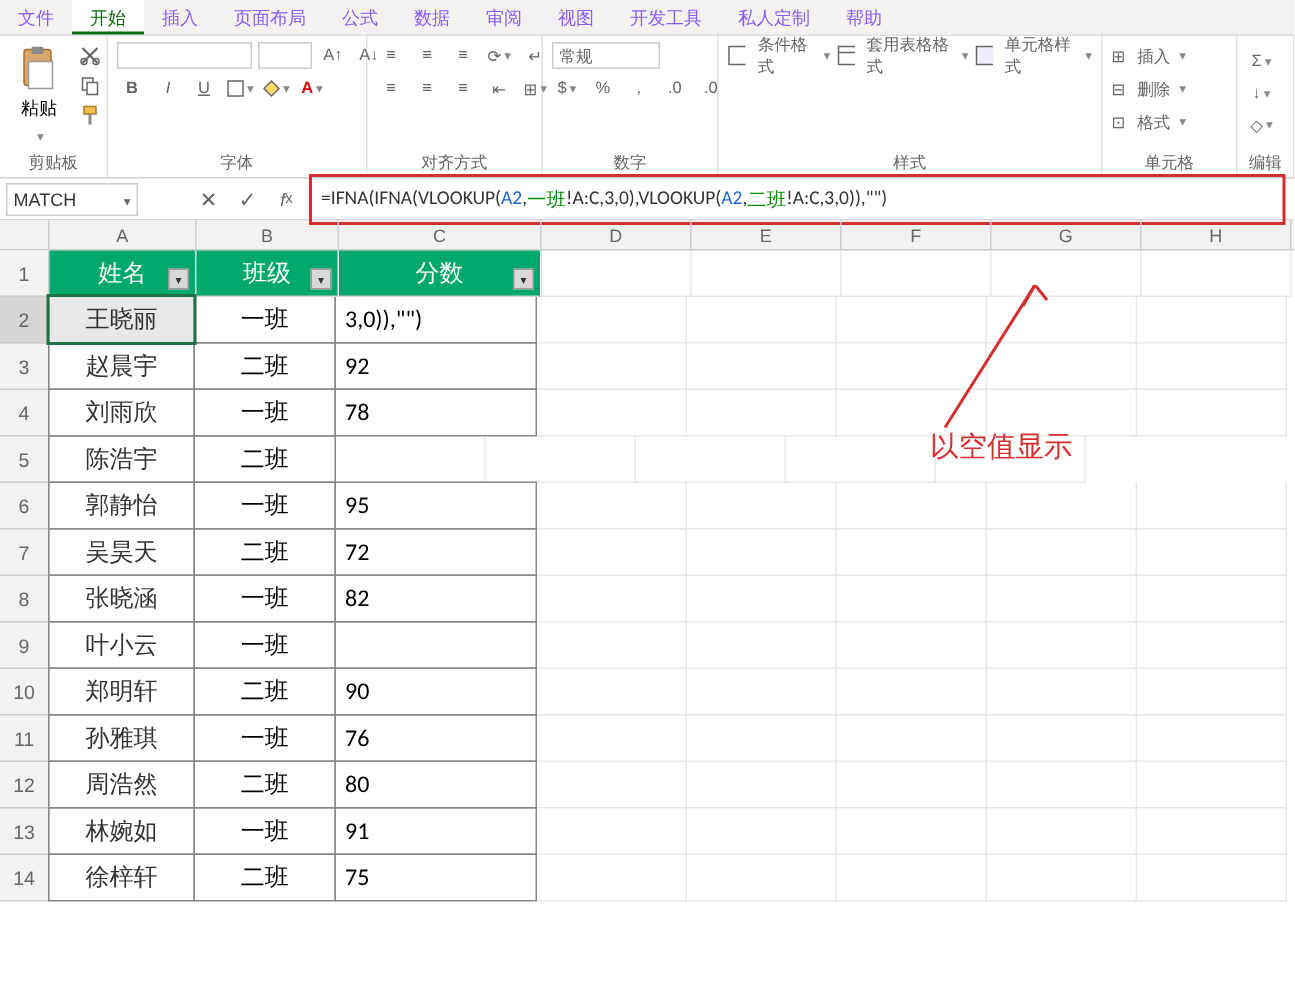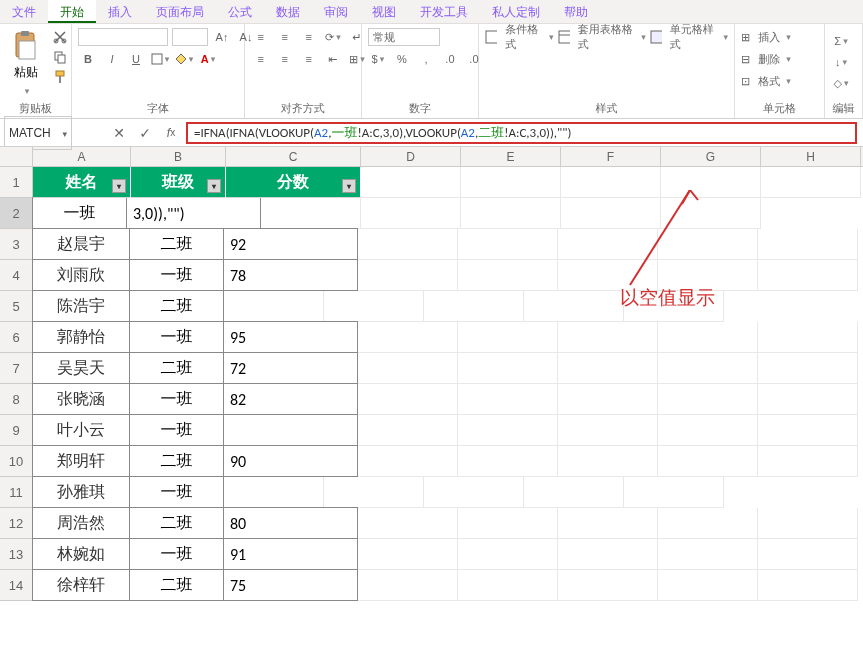--- a/index.html
+++ b/index.html
@@ -23,46 +23,46 @@
 .row3 { display: flex; flex-direction: column; gap: 4px; }
 .row3 > div { display: flex; gap: 4px; align-items: center; }
 .rb-ico { width: 20px; height: 18px; color: #666; display:flex; align-items:center; justify-content:center; font-size:11px; }
 .slim-group { min-width: 90px; }
 .med-group { min-width: 110px; }
 
 .dd-triangle::after { content: "▾"; font-size: 9px; color: #888; margin-left:2px; }
 
 
 .formula-row { height: 28px; border-bottom: 1px solid #d1d1d1; display: flex; align-items: center; }
-.name-box { width: 68px; height: 22px; border: 1px solid #ccc; margin: 0 4px; padding: 16px 4px; display: flex; align-items: center; justify-content: space-between; font-size: 12px; color:#333; }
+.name-box { width: 88px; height: 22px; border: 1px solid #ccc; margin: 0 4px; padding: 4px 4px; display: flex; align-items: center; justify-content: space-between; font-size: 12px; color:#333; }
 .name-box .dd-triangle::after{ color:#666; }
 .fb-btn { width: 26px; height: 22px; display: flex; align-items: center; justify-content: center; color: #666; }
 .fb-btn.x { color:#666; font-size:14px; }
 .fb-btn.chk { color:#666; font-size:14px; }
-.formula-bar { flex: 1; height: 22px; border: 2px solid #d32f2f; margin: 0 6px 0 2px; padding: 0 6px; display: flex; align-items: center; font-size: 13px; font-family: Calibri, sans-serif; }
+.formula-bar { flex: 1; height: 34px; border: 2px solid #d32f2f; margin: 0 6px 0 2px; padding: 0 6px; display: flex; align-items: center; font-size: 13px; font-family: Calibri, sans-serif; }
 .formula-bar .fn { color: #333; }
 .formula-bar .ref { color: #1f66d0; }
 .formula-bar .sheetref { color: #0b8a0b; }
 
 
 .col-headers { display: flex; height: 20px; border-bottom: 1px solid #ccc; background: #f3f2f1; }
 .row-hdr-spacer { width: 33px; border-right: 1px solid #ccc; background:#f3f2f1; }
 .col-hdr { border-right: 1px solid #ccc; text-align: center; color: #666; font-size: 12px; line-height: 20px; }
 .col-A { width: 98px; } .col-B { width: 95px; } .col-C { width: 135px; }
 .col-D, .col-E, .col-F, .col-G, .col-H { width: 100px; }
 
 
 .grid { display: flex; }
 .row-hdrs { width: 33px; background: #f3f2f1; }
 .row-hdr { height: 31px; border-bottom: 1px solid #ccc; border-right: 1px solid #ccc; text-align: center; color: #666; font-size: 13px; line-height: 31px; }
 .row-hdr.sel { background: #d6d6d6; }
 .cells { position: relative; }
 .cell-row { display: flex; height: 31px; }
 .cell { border-right: 1px solid #d4d4d4; border-bottom: 1px solid #d4d4d4; padding: 0 6px; display:flex; align-items:center; font-size: 16px; }
-.hdr-cell { background: #00a86b; color: #fff; font-weight: bold; justify-content: center; border-right: 1px solid #fff; position:relative; }
+.hdr-cell { background: #00a86b; color: #fff; font-weight: normal; justify-content: center; border-right: 1px solid #fff; position:relative; }
 .filter-icon { position:absolute; right:4px; bottom:4px; width:14px; height:14px; background:#d8d8d8; border:1px solid #999; display:flex; align-items:center; justify-content:center; font-size:8px; color:#333; }
 .data-cell { border: 1px solid #888; margin: -1px 0 0 -1px; }
 .data-cell.colA { justify-content:center; color:#333; }
 .data-cell.colB { justify-content:center; }
 .data-cell.colC { justify-content:flex-start; font-family: Calibri, sans-serif; }
 .sel-cell { background: #e8e8e8; outline: 2px solid #217346; outline-offset: -1px; z-index:2; position:relative; }
 .empty { border-right: 1px solid #e8e8e8; border-bottom: 1px solid #e8e8e8; }
 
 
 .annotation-arrow { position:absolute; left: 620px; top: 190px; width: 80px; height: 110px; pointer-events:none; }
@@ -302,20 +302,21 @@
         <div class="cell hdr-cell col-A">姓名<div class="filter-icon">▾</div></div>
         <div class="cell hdr-cell col-B">班级<div class="filter-icon">▾</div></div>
         <div class="cell hdr-cell col-C">分数<div class="filter-icon">▾</div></div>
         <div class="cell empty col-D"></div>
         <div class="cell empty col-E"></div>
         <div class="cell empty col-F"></div>
         <div class="cell empty col-G"></div>
         <div class="cell empty col-H"></div>
       </div>
       <div class="cell-row">
+        <div class="cell data-cell colA col-A sel-cell">王晓丽</div>
         <div class="cell data-cell colB col-B">一班</div>
         <div class="cell data-cell colC col-C">3,0)),"")</div>
         <div class="cell empty col-D"></div>
         <div class="cell empty col-E"></div>
         <div class="cell empty col-F"></div>
         <div class="cell empty col-G"></div>
         <div class="cell empty col-H"></div>
       </div>
       <div class="cell-row">
         <div class="cell data-cell colA col-A">赵晨宇</div>
@@ -392,20 +393,21 @@
         <div class="cell data-cell colC col-C">90</div>
         <div class="cell empty col-D"></div>
         <div class="cell empty col-E"></div>
         <div class="cell empty col-F"></div>
         <div class="cell empty col-G"></div>
         <div class="cell empty col-H"></div>
       </div>
       <div class="cell-row">
         <div class="cell data-cell colA col-A">孙雅琪</div>
         <div class="cell data-cell colB col-B">一班</div>
+        <div class="cell data-cell colC col-C">76</div>
         <div class="cell empty col-D"></div>
         <div class="cell empty col-E"></div>
         <div class="cell empty col-F"></div>
         <div class="cell empty col-G"></div>
         <div class="cell empty col-H"></div>
       </div>
       <div class="cell-row">
         <div class="cell data-cell colA col-A">周浩然</div>
         <div class="cell data-cell colB col-B">二班</div>
         <div class="cell data-cell colC col-C">80</div>

